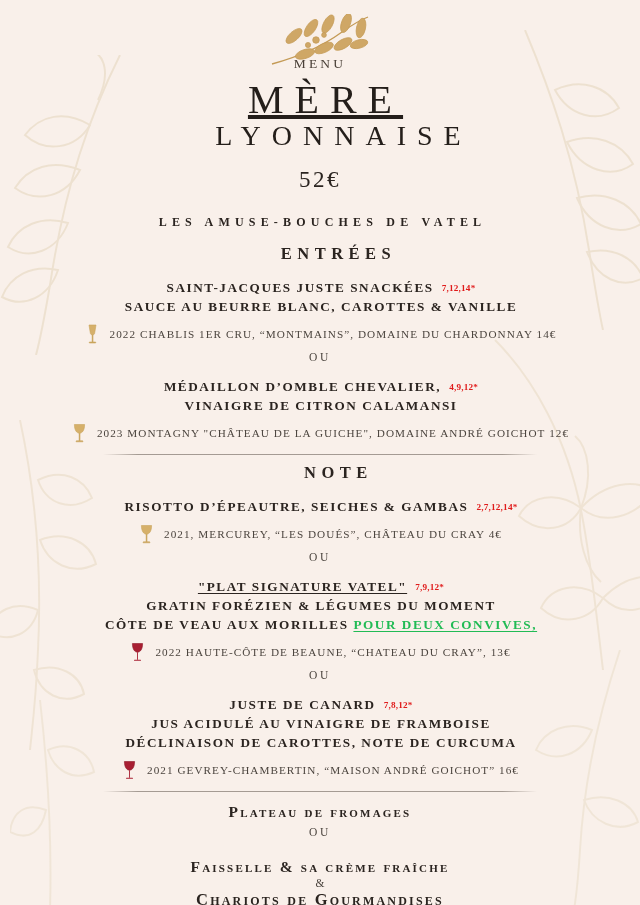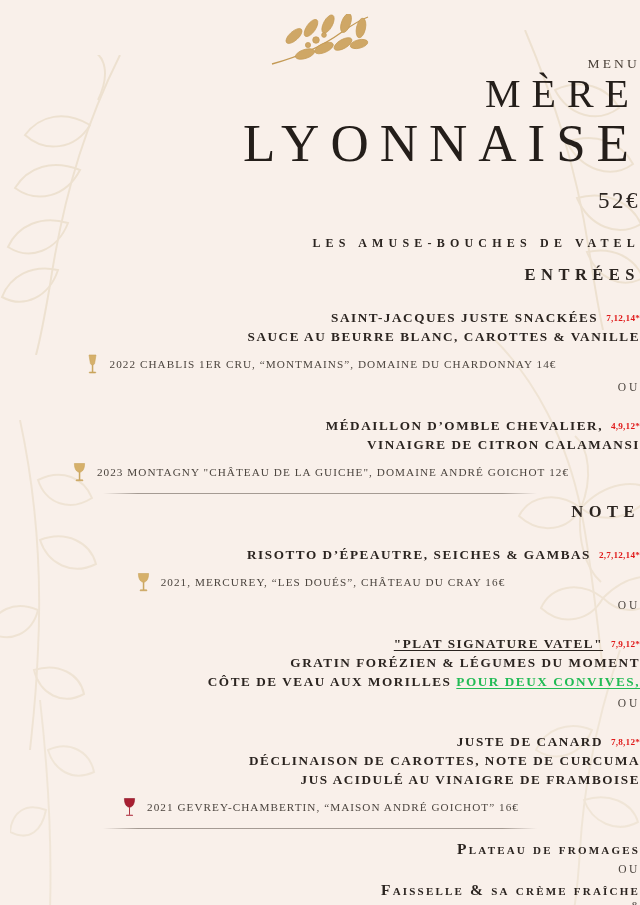--- a/index.html
+++ b/index.html
@@ -37,21 +37,21 @@
   .wm-right3 { right: -10px; top: 650px;  width: 150px; height: 260px; }
 
   
   .page {
     position: relative;
     z-index: 2;
     width: 640px;
     height: 905px;
     box-sizing: border-box;
     padding: 10px 0 0 0;
-    text-align: right;
+    text-align: center;
   }
 
   
   .branch {
     width: 112px;
     height: 54px;
     margin: 4px auto 0;
     display: block;
   }
   .menu-word {
@@ -62,22 +62,22 @@
     font-weight: 400;
   }
   .title-line {
     font-size: 40px;
     letter-spacing: 11px;
     font-weight: 400;
     color: #241e1a;
     line-height: 1.08;
     text-indent: 11px;
   }
-  .title-1 { margin-top: 0; }
-  .title-2 { font-size: 53px; padding-left: 36px; }
+  .title-1 { margin-top: 6px; text-decoration: underline; }
+  .title-2 { font-size: 28px; padding-left: 36px; }
   .price {
     font-size: 23px;
     letter-spacing: 2.5px;
     color: #2b2420;
     margin-top: 16px;
   }
 
   
   .amuse {
     font-size: 12px;
@@ -93,21 +93,21 @@
     font-weight: 700;
     color: #2b2420;
     text-indent: 5px;
     padding-left: 32px;
   }
   .sec-entrees { margin-top: 14px; }
   .sec-plats   { margin-top: 8px; }
 
   
   .dish {
-    margin-top: 23px;
+    margin-top: 14px;
   }
   .dish-line {
     font-size: 13.2px;
     letter-spacing: 1.55px;
     font-weight: 700;
     color: #2b2420;
     line-height: 1.44;
     text-indent: 2px;
   }
   .allergens {
@@ -171,21 +171,21 @@
     color: #2b2420;
     letter-spacing: 2.2px;
   }
   .fr-cheese { font-size: 15.5px; }
   .fr-ou {
     font-size: 11.5px;
     letter-spacing: 2.6px;
     color: #4b443e;
     margin-top: 5px;
   }
-  .fr-faisselle { font-size: 15.5px; margin-top: 6px; }
+  .fr-faisselle { font-size: 15.5px; margin-top: 20px; }
   .fr-amp {
     font-size: 11.5px;
     color: #4b443e;
     margin-top: 1px;
   }
   .fr-chariots { font-size: 16.5px; margin-top: 1px; }
 </style>
 </head>
 <body>
 
@@ -320,44 +320,54 @@
       <span>RISOTTO D’ÉPEAUTRE, SEICHES &amp; GAMBAS</span><span class="allergens">2,7,12,14*</span>
     </div>
     <div class="wine">
       <svg class="glass" viewBox="0 0 17 22">
         <g fill="#d6b06a" stroke="#c9a45c" stroke-width="0.6">
           <path d="M3.4 2.5 C3.4 8 5.6 11.2 8.5 11.2 C11.4 11.2 13.6 8 13.6 2.5 Z"></path>
           <rect x="8.1" y="11.2" width="0.9" height="7.6" fill="#c9a45c"></rect>
           <rect x="5" y="18.8" width="7" height="1" rx="0.5" fill="#c9a45c"></rect>
         </g>
       </svg>
-      <span class="wine-label">2021, MERCUREY, “LES DOUÉS”, CHÂTEAU DU CRAY 16€</span>
+      <span class="wine-label">2021, MERCUREY, “LES DOUÉS”, CHÂTEAU DU CRAY 4€</span>
     </div>
   </div>
 
   <div class="ou">OU</div>
 
   <div class="dish">
     <div class="dish-line">
       <span class="underline-title">"PLAT SIGNATURE VATEL"</span><span class="allergens">7,9,12*</span>
     </div>
     <div class="dish-line">GRATIN FORÉZIEN &amp; LÉGUMES DU MOMENT</div>
     <div class="dish-line">
       <span>CÔTE DE VEAU AUX MORILLES </span><span class="highlight">POUR DEUX CONVIVES,</span>
     </div>
+    <div class="wine">
+      <svg class="glass" viewBox="0 0 17 22">
+        <g>
+          <path d="M3.4 2.5 C3.4 8 5.6 11.2 8.5 11.2 C11.4 11.2 13.6 8 13.6 2.5 Z" fill="#a81f32" stroke="#8f1828" stroke-width="0.6"></path>
+          <rect x="8.1" y="11.2" width="0.9" height="7.6" fill="#a81f32"></rect>
+          <rect x="5" y="18.8" width="7" height="1" rx="0.5" fill="#a81f32"></rect>
+        </g>
+      </svg>
+      <span class="wine-label">2022 HAUTE-CÔTE DE BEAUNE, “CHATEAU DU CRAY”,  13€</span>
+    </div>
   </div>
 
   <div class="ou">OU</div>
 
   <div class="dish">
     <div class="dish-line">
       <span>JUSTE DE CANARD</span><span class="allergens">7,8,12*</span>
     </div>
+    <div class="dish-line">JUS ACIDULÉ AU VINAIGRE DE FRAMBOISE</div>
     <div class="dish-line">DÉCLINAISON DE CAROTTES, NOTE DE CURCUMA</div>
-    <div class="dish-line">JUS ACIDULÉ AU VINAIGRE DE FRAMBOISE</div>
     <div class="wine">
       <svg class="glass" viewBox="0 0 17 22">
         <g>
           <path d="M3.4 2.5 C3.4 8 5.6 11.2 8.5 11.2 C11.4 11.2 13.6 8 13.6 2.5 Z" fill="#a81f32" stroke="#8f1828" stroke-width="0.6"></path>
           <rect x="8.1" y="11.2" width="0.9" height="7.6" fill="#a81f32"></rect>
           <rect x="5" y="18.8" width="7" height="1" rx="0.5" fill="#a81f32"></rect>
         </g>
       </svg>
       <span class="wine-label">2021 GEVREY-CHAMBERTIN, “MAISON ANDRÉ GOICHOT” 16€</span>
     </div>

